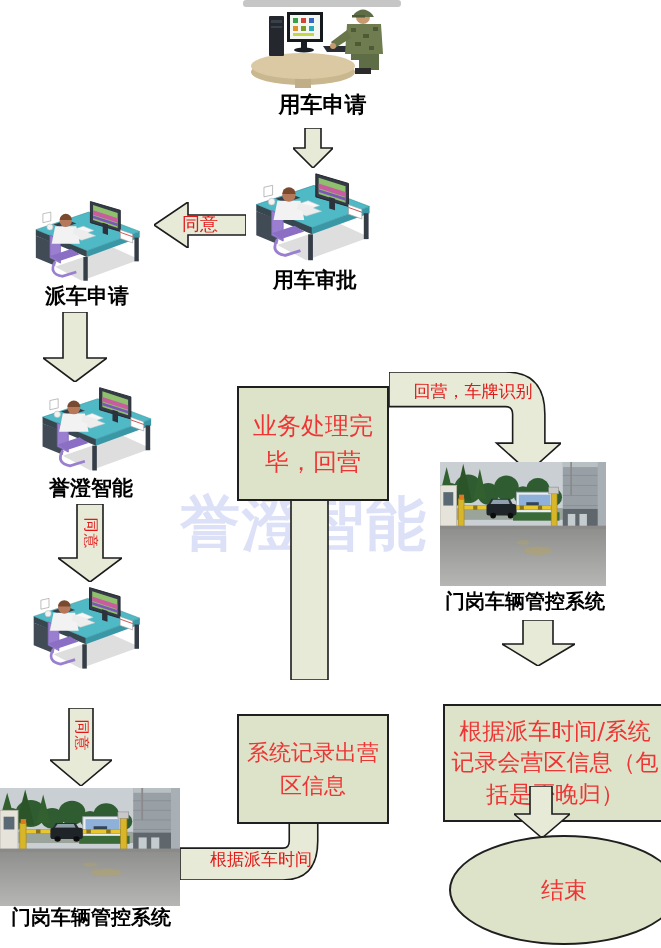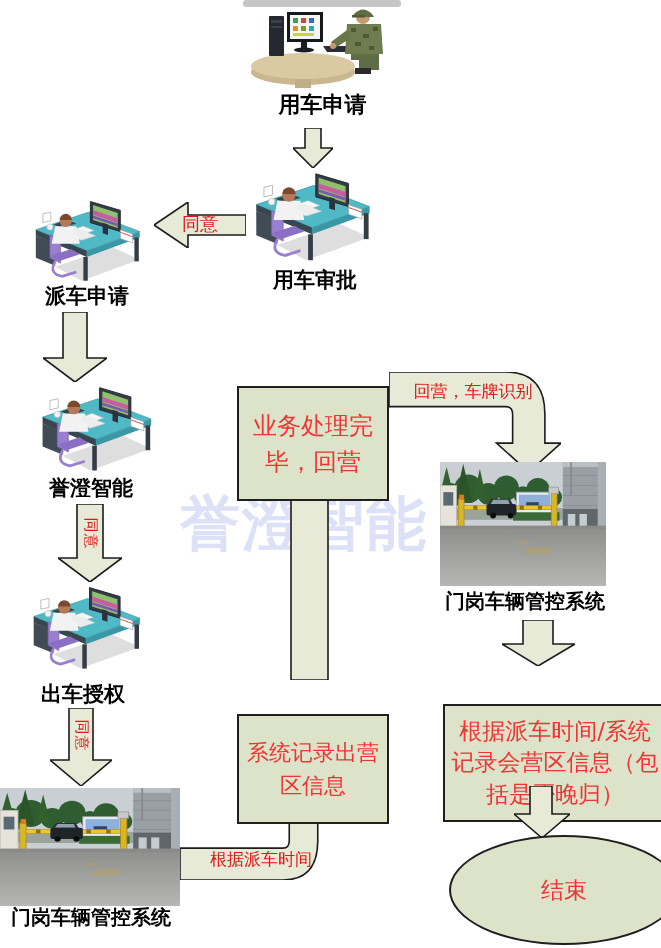--- a/index.html
+++ b/index.html
@@ -232,21 +232,20 @@
         <path class="arrow-fill" d="M19,0 H45 V54 H64 L32,78 L0,54 H19 Z"></path>
       </svg>
   </div>
   <div class="edge-label vertical" style="left:72px;top:524px;width:36px;">同意</div>
 
   <div class="clipart" style="left:20px;top:584px;width:130px;height:90px;">
     <svg viewBox="0 0 130 100">
         <use href="#sym-desk"></use>
       </svg>
   </div>
-  <div class="caption" style="left:18px;top:682px;width:130px;">出车授权</div>
 
   <div class="arrow-shape" style="left:50px;top:708px;width:62px;height:78px;">
     <svg viewBox="0 0 62 78">
         <path class="arrow-fill" d="M19,0 H43 V52 H62 L31,78 L0,52 H19 Z"></path>
       </svg>
   </div>
   <div class="edge-label vertical" style="left:63px;top:726px;width:36px;">同意</div>
 
   <div class="photo" style="left:0;top:788px;width:180px;height:118px;">
     <svg viewBox="0 0 200 148" preserveAspectRatio="none">

